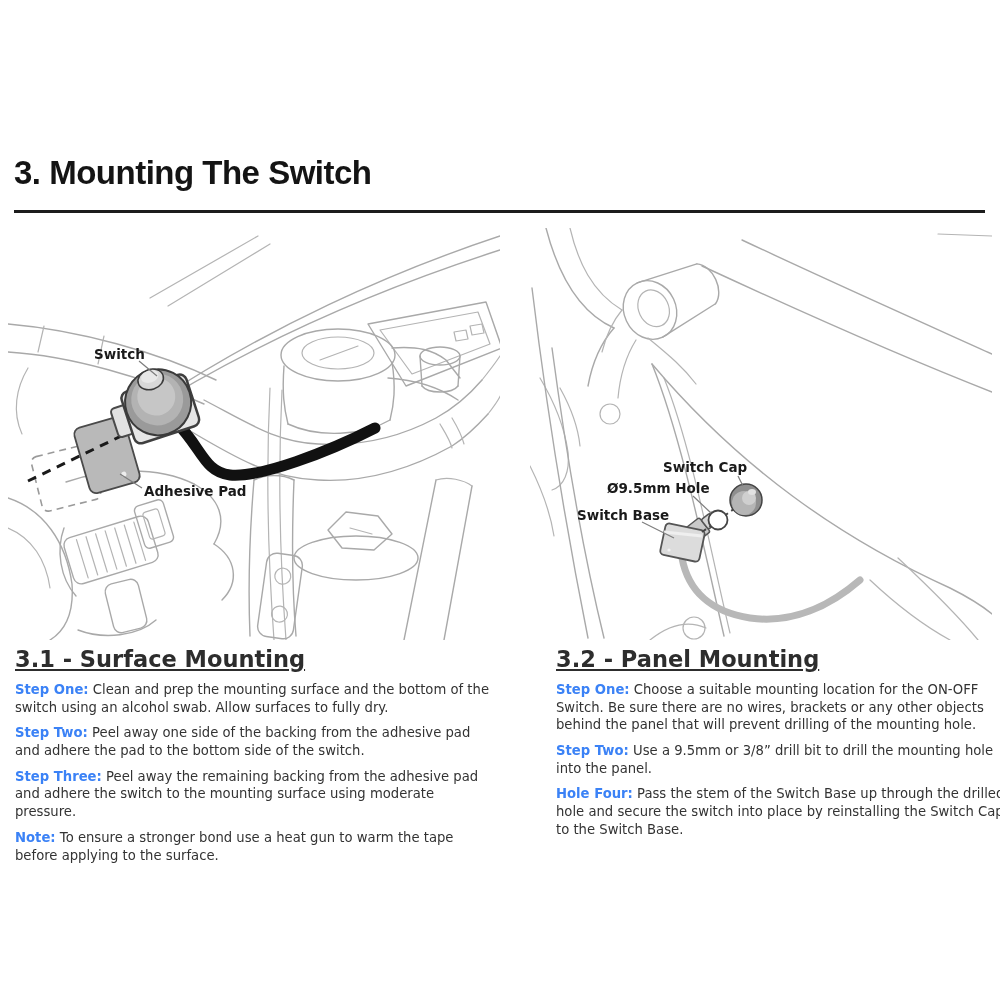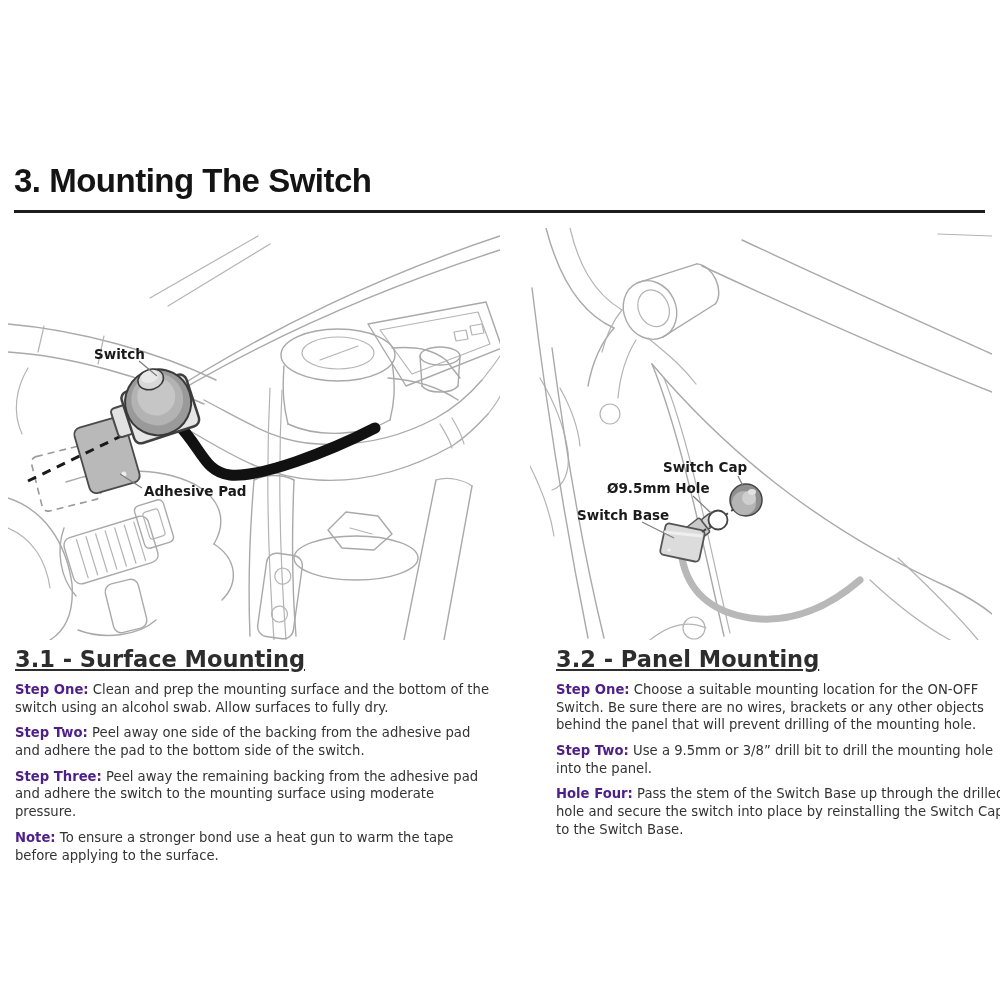--- a/index.html
+++ b/index.html
@@ -1,40 +1,40 @@
 <!DOCTYPE html>
 <html><head>
 <meta charset="utf-8">
 <style>
   html,body { margin:0; padding:0; background:#ffffff; }
   .page {
     position:relative; width:1000px; height:1000px; background:#ffffff;
     font-family:"DejaVu Sans","Liberation Sans",sans-serif; overflow:hidden;
   }
   .title {
-    position:absolute; left:14px; top:162px; margin:0;
+    position:absolute; left:14px; top:154px; margin:0;
     font-family:"Liberation Sans","DejaVu Sans",sans-serif;
     font-weight:bold; font-size:33px; letter-spacing:-0.5px; color:#141414;
   }
   .title-rule {
     position:absolute; left:14px; top:210px; width:971px; height:3px; background:#1c1c1c;
   }
   .fig { position:absolute; }
   .fig-left  { left:8px;   top:228px; }
   .fig-right { left:530px; top:228px; }
   .col { position:absolute; top:646px; }
   .col-left  { left:15px;  width:478px; }
   .col-right { left:556px; width:458px; }
   .col h2 {
     margin:0 0 9px 0; font-size:22.5px; font-weight:bold; color:#2d2d2d;text-decoration:underline;
   }
   .col p {
     margin:0 0 8px 0; font-size:13.2px; line-height:1.34; color:#333333;
   }
-  .col p b { color:#4c1d95; }
+  .col p b { color:#3b82f6; }
   
   .ln   { fill:none; stroke:#a9a9a9; stroke-width:1.4; stroke-linecap:round; stroke-linejoin:round; }
   .ln2  { fill:none; stroke:#b4b4b4; stroke-width:1.2; stroke-linecap:round; stroke-linejoin:round; }
   .lbl  { font-family:"DejaVu Sans","Liberation Sans",sans-serif; font-weight:bold; font-size:13.5px; fill:#1a1a1a; }
   .leader { fill:none; stroke:#7d7d7d; stroke-width:1.2; }
 </style>
 </head>
 <body>
 
 <div class="page">

